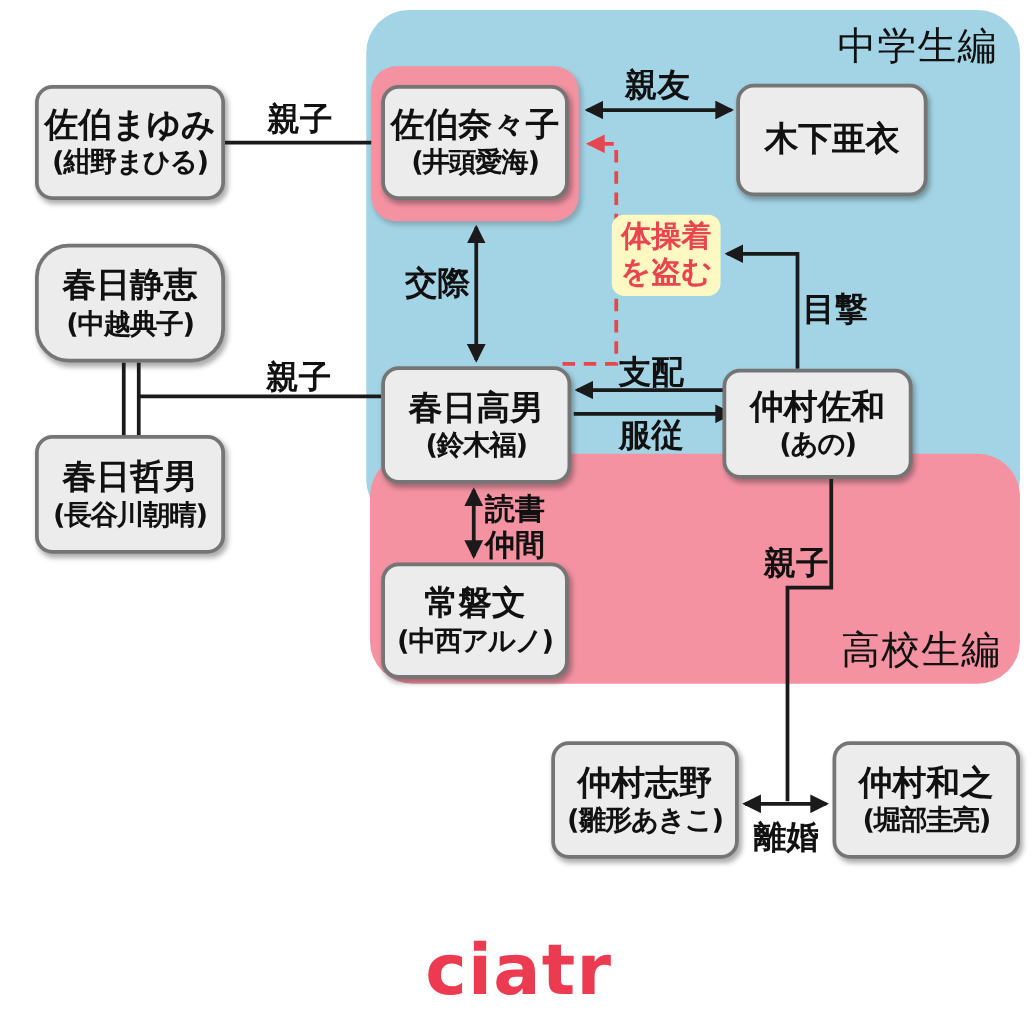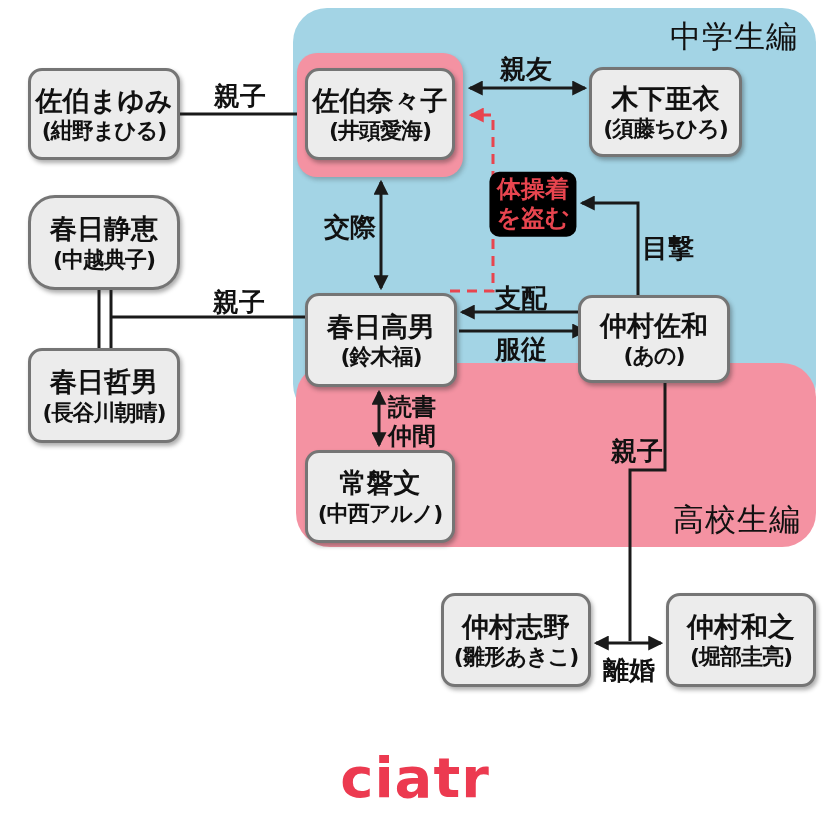--- a/index.html
+++ b/index.html
@@ -39,21 +39,21 @@
     position:absolute;transform:translate(-50%,-50%);
     font-size:26px;font-weight:700;white-space:nowrap;text-align:center;line-height:1.15;
   }
   .section-label{
     position:absolute;transform:translate(-50%,-50%);
     font-size:31px;font-weight:400;white-space:nowrap;letter-spacing:1px;
   }
   #label-taisougi{
     position:absolute;transform:translate(-50%,-50%);
     left:533px;top:204px;
-    background:#000000;border-radius:10px;
+    background:#fef9c3;border-radius:10px;
     padding:3px 7px;
     color:#e8454f;font-size:24px;font-weight:700;line-height:1.22;
     text-align:center;white-space:nowrap;
   }
   #label-dokusho{
     position:absolute;left:388px;top:393px;
     font-size:24px;font-weight:700;line-height:1.2;text-align:right;white-space:nowrap;
   }
   #logo{
     position:absolute;transform:translate(-50%,-50%);
@@ -103,21 +103,20 @@
     <span class="actor">(紺野まひる)</span>
   </div>
 
   <div class="char-box" style="left:305px;top:68px;width:150px;height:92px;">
     <span class="name">佐伯奈々子</span>
     <span class="actor">(井頭愛海)</span>
   </div>
 
   <div class="char-box" style="left:589px;top:67px;width:153px;height:90px;">
     <span class="name">木下亜衣</span>
-    <span class="actor">(須藤ちひろ)</span>
   </div>
 
   <div class="char-box" style="left:28px;top:195px;width:152px;height:95px;border-radius:27px;">
     <span class="name">春日静恵</span>
     <span class="actor">(中越典子)</span>
   </div>
 
   <div class="char-box" style="left:28px;top:348px;width:152px;height:95px;">
     <span class="name">春日哲男</span>
     <span class="actor">(長谷川朝晴)</span>

